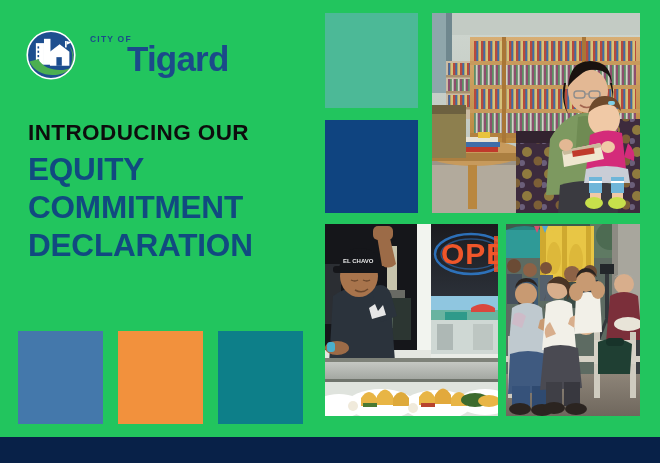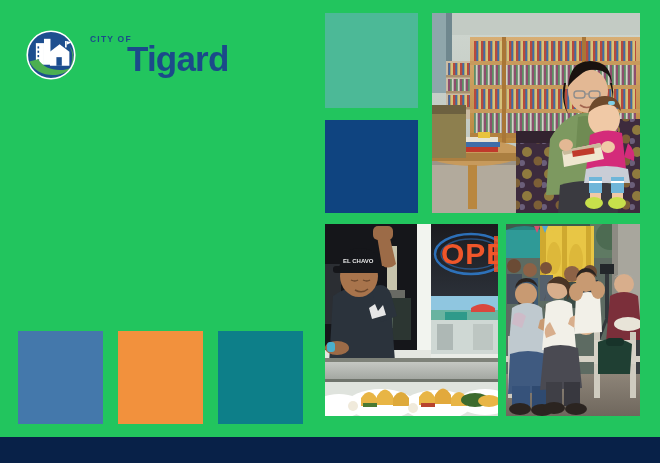--- a/index.html
+++ b/index.html
@@ -79,20 +79,28 @@
       <path d="M10 62 C22 88 62 98 92 72 C70 82 40 80 26 58 Z" fill="#4caf50"></path>
       <path d="M84 34 C94 44 94 62 86 72 C92 56 90 44 84 34 Z" fill="#4caf50"></path>
       <circle cx="50" cy="50" r="44" fill="none" stroke="#ffffff" stroke-width="3"></circle>
     </svg>
     <div class="logo-words">
       <span class="logo-city">CITY OF</span>
       <span class="logo-tigard">Tigard</span>
     </div>
   </div>
 
+  <div class="headline">
+    <div class="eyebrow">INTRODUCING OUR</div>
+    <div class="maintitle">
+      <span class="ln">EQUITY</span>
+      <span class="ln">COMMITMENT</span>
+      <span class="ln">DECLARATION</span>
+    </div>
+  </div>
 
   <div class="swatch-row">
     <div class="sw" style="background:#4478ab"></div>
     <div class="sw" style="background:#f2913d"></div>
     <div class="sw" style="background:#0d7f89"></div>
   </div>
 
   <div class="sw-green" style="background:#4cb997"></div>
   <div class="sw-blue" style="background:#0f4480"></div>
 

